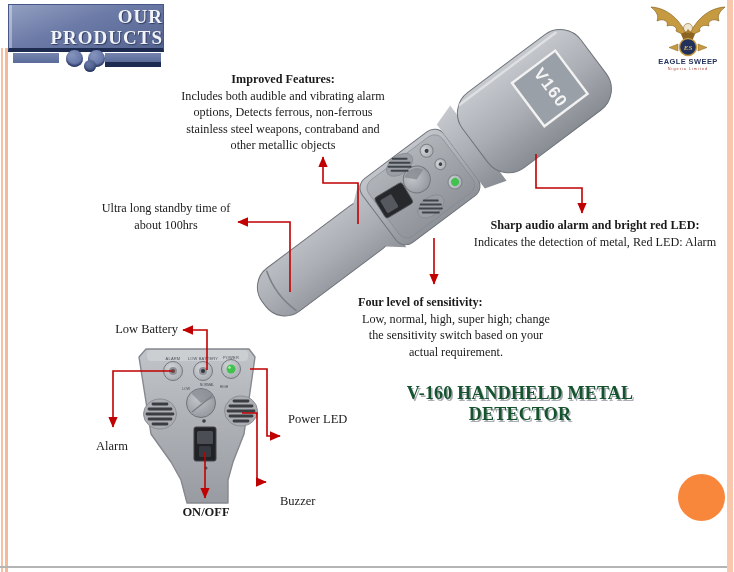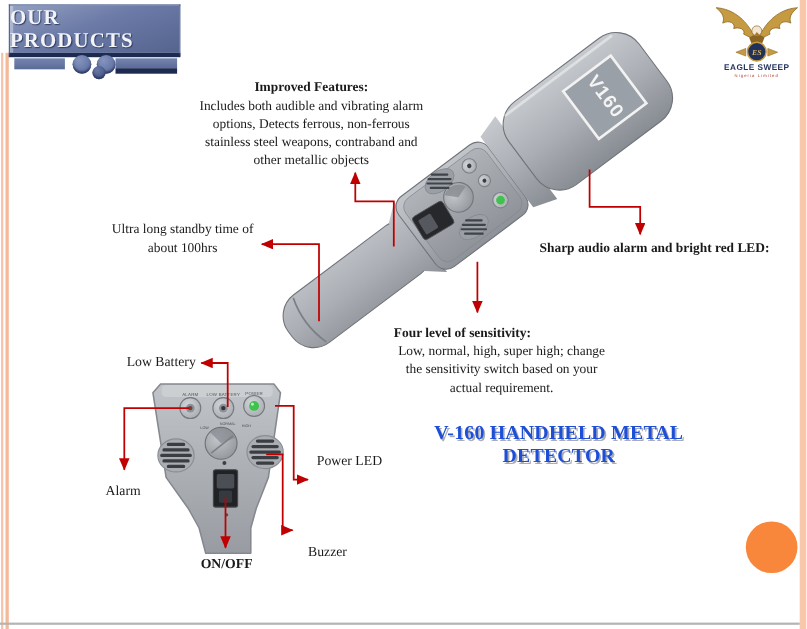--- a/index.html
+++ b/index.html
@@ -21,21 +21,21 @@
   .stripe-a{left:1px;width:2px;background:var(--salmon);}
   .stripe-b{left:5px;width:2.5px;background:var(--salmon2);}
   .right-bar{position:absolute;top:0;right:1px;width:6px;height:572px;background:#f9c7ab;}
   .bottom-line{position:absolute;left:0;top:566px;width:727px;height:2px;background:#b4b4b4;}
 
   
   .header-box{position:absolute;left:8px;top:4px;width:156px;height:48px;
       background:linear-gradient(160deg,#93a0c2 0%,#6b7aa6 45%,#54648f 100%);
       border:1px solid #46578a;border-bottom:4px solid var(--header_navy);
       box-shadow:inset 3px 0 0 rgba(255,255,255,.35);
-      text-align:left;padding-top:1px;box-sizing:border-box;}
+      text-align:right;padding-top:1px;box-sizing:border-box;}
   .header-line{font-weight:bold;font-size:19px;line-height:21px;color:#f2f4f8;
       letter-spacing:1px;text-shadow:1px 1px 1px #303c63;}
   .deco{position:absolute;}
   .deco-rect{background:linear-gradient(#7585af,#5b6b99);}
   .rect-a{left:13px;top:53px;width:46px;height:10px;}
   .rect-b{left:105px;top:53px;width:56px;height:9px;}
   .rect-b2{left:105px;top:62px;width:56px;height:5px;background:var(--header_navy);}
   .deco-circ{border-radius:50%;background:radial-gradient(circle at 35% 30%,#8494bd,#55659a);
       box-shadow:inset 0 -2px 2px #2e3c66;}
   .circ-a{left:66px;top:50px;width:17px;height:17px;}
@@ -56,22 +56,22 @@
   .ann-sens{left:358px;top:294px;width:196px;}
   .ann-sens .ann-title{text-align:left;}
 
   .callout{position:absolute;font-size:12.5px;line-height:15px;color:var(--text_dark);}
   .co-lowbatt{left:112px;top:322px;width:66px;text-align:right;}
   .co-alarm{left:96px;top:439px;width:44px;}
   .co-power{left:288px;top:412px;width:70px;}
   .co-buzzer{left:280px;top:494px;width:50px;}
   .co-onoff{left:180px;top:505px;width:52px;text-align:center;font-weight:bold;}
 
-  .product-title{position:absolute;left:360px;top:383px;width:296px;text-align:center;
-      font-weight:bold;font-size:18px;line-height:21px;letter-spacing:.2px;color:#1d4ed8;
+  .product-title{position:absolute;left:372px;top:383px;width:296px;text-align:center;
+      font-weight:bold;font-size:18px;line-height:21px;letter-spacing:.2px;color:#14532d;
       text-shadow:1.5px 1.5px 0 #a9adb3;}
 
   .orange-dot{position:absolute;left:678px;top:474px;width:47px;height:47px;border-radius:50%;
       background:var(--orange);}
 
   
   .logo-es{font-family:"Liberation Serif",serif;font-weight:bold;font-style:italic;font-size:7px;
       fill:#d9b75a;text-anchor:middle;}
   .logo-brand{font-family:"Liberation Sans",sans-serif;font-weight:bold;font-size:7.5px;
       fill:#26335e;text-anchor:middle;letter-spacing:.4px;}
@@ -286,20 +286,21 @@
     <div class="ann-title">Improved Features:</div>
     <div class="ann-body">Includes both audible and vibrating alarm options, Detects ferrous, non-ferrous stainless steel weapons, contraband and other metallic objects</div>
   </div>
 
   <div class="ann ann-standby">
     <div class="ann-body">Ultra long standby time of about 100hrs</div>
   </div>
 
   <div class="ann ann-sharp">
     <div class="ann-title">Sharp audio alarm and bright red LED:</div>
+    <div class="ann-body">Indicates the detection of metal, Red LED: Alarm</div>
   </div>
 
   <div class="ann ann-sens">
     <div class="ann-title">Four level of sensitivity:</div>
     <div class="ann-body">Low, normal, high, super high; change the sensitivity switch based on your actual requirement.</div>
   </div>
 
   <div class="callout co-lowbatt">Low Battery</div>
   <div class="callout co-alarm">Alarm</div>
   <div class="callout co-power">Power LED</div>

